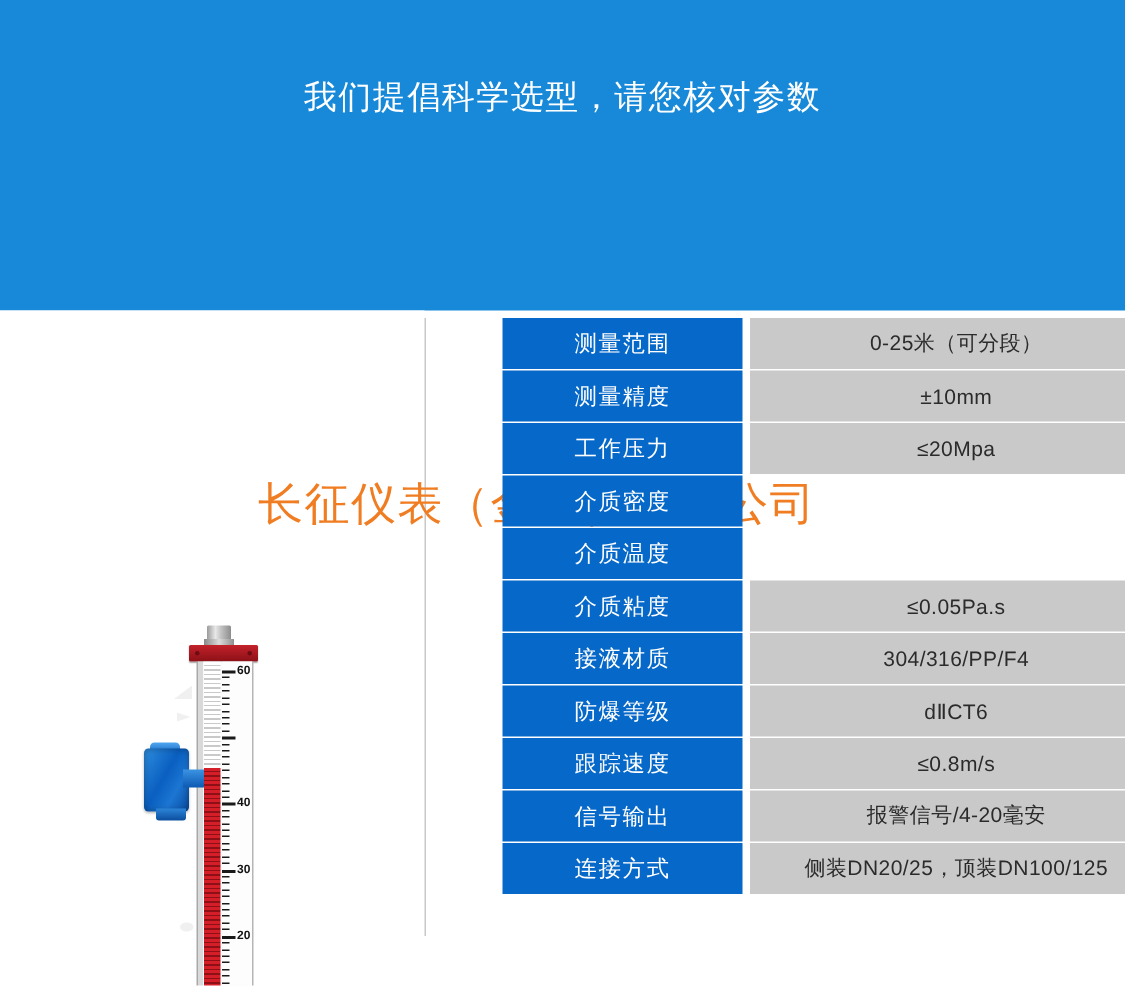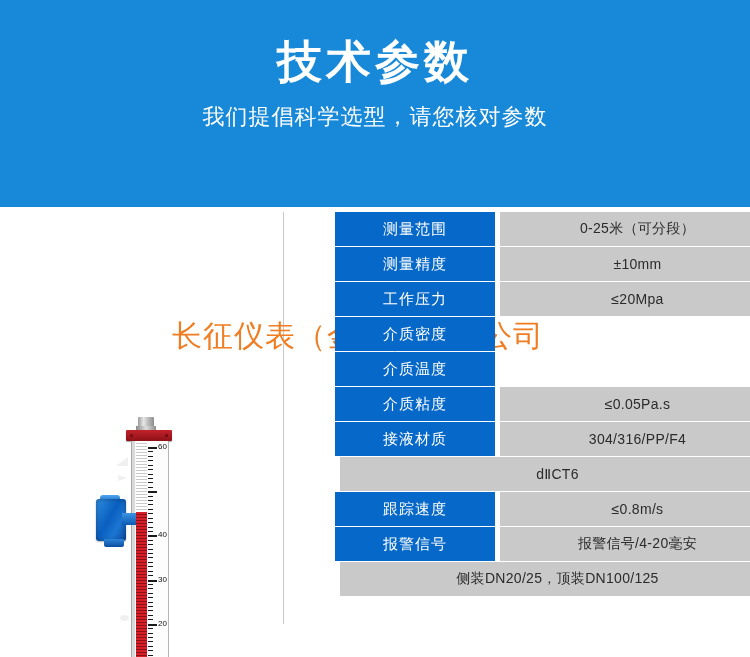--- a/index.html
+++ b/index.html
@@ -95,21 +95,21 @@
   .ruler{
     position:absolute;left:16px;top:0;width:22px;height:100%;
     background:#fdfdfd;
   }
   .tick{
     position:absolute;left:0;height:1px;background:#1a1a1a;
   }
   .tick.minor{width:5px;}
   .tick.major{width:9px;height:2px;}
   .num{
-    position:absolute;left:10px;font-size:8px;font-weight:normal;
+    position:absolute;left:10px;font-size:8px;font-weight:bold;
     color:#111;line-height:1;font-family:"Liberation Sans",sans-serif;
   }
 
   
   .transmitter{
     position:absolute;left:-16px;top:78px;width:36px;height:52px;
   }
   .tx-body{
     position:absolute;left:0;top:4px;width:30px;height:42px;
     background:linear-gradient(120deg,#2e8fe0,#0a5fc0 45%,#1c76d2 70%,#094aa0);
@@ -162,21 +162,20 @@
     flex:1;height:34px;background:#c9c9c9;
     color:#2b2b2b;font-size:14px;
     display:flex;align-items:center;justify-content:center;
     letter-spacing:.3px;
   }
 </style>
 </head>
 <body>
 
 <div id="banner">
-  <div id="banner-title">技术参数</div>
   <div id="banner-subtitle">我们提倡科学选型，请您核对参数</div>
 </div>
 
 <div id="photo-panel">
 
   <div id="gauge">
 
     <div class="ghost" style="left:4px;top:40px;width:12px;height:9px;clip-path:polygon(0 100%,100% 0,100% 100%);"></div>
     <div class="ghost" style="left:6px;top:58px;width:9px;height:6px;clip-path:polygon(0 0,100% 50%,0 100%);"></div>
     <div class="ghost" style="left:8px;top:198px;width:9px;height:6px;border-radius:50%;"></div>
@@ -289,30 +288,32 @@
       <div class="spec-label">介质粘度</div>
       <div class="spec-gap"></div>
       <div class="spec-value">≤0.05Pa.s</div>
     </div>
     <div class="spec-row">
       <div class="spec-label">接液材质</div>
       <div class="spec-gap"></div>
       <div class="spec-value">304/316/PP/F4</div>
     </div>
     <div class="spec-row">
+      <div class="spec-label">防爆等级</div>
       <div class="spec-gap"></div>
       <div class="spec-value">dⅡCT6</div>
     </div>
     <div class="spec-row">
       <div class="spec-label">跟踪速度</div>
       <div class="spec-gap"></div>
       <div class="spec-value">≤0.8m/s</div>
     </div>
     <div class="spec-row">
-      <div class="spec-label">报警信号</div>
+      <div class="spec-label">信号输出</div>
       <div class="spec-gap"></div>
       <div class="spec-value">报警信号/4-20毫安</div>
     </div>
     <div class="spec-row">
+      <div class="spec-label">连接方式</div>
       <div class="spec-gap"></div>
       <div class="spec-value">侧装DN20/25，顶装DN100/125</div>
     </div>
   </div>
 
 </body></html>

